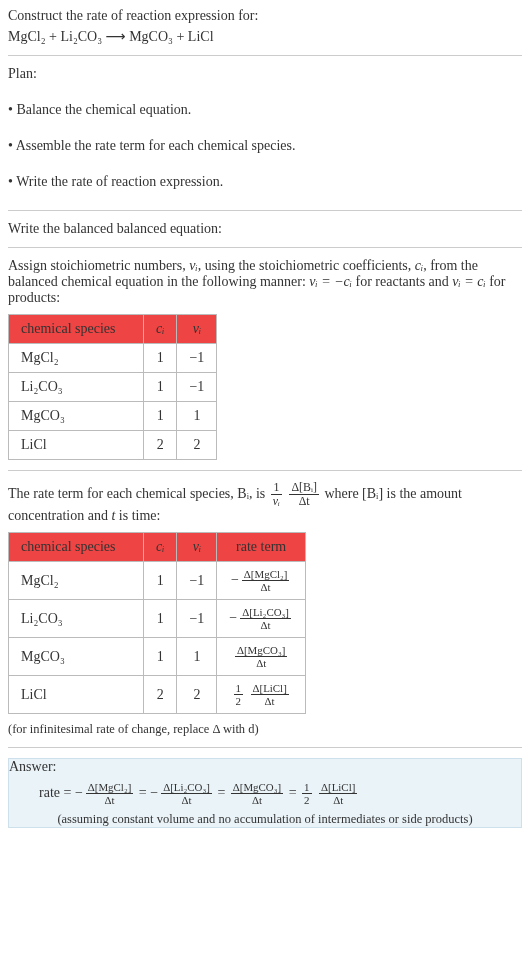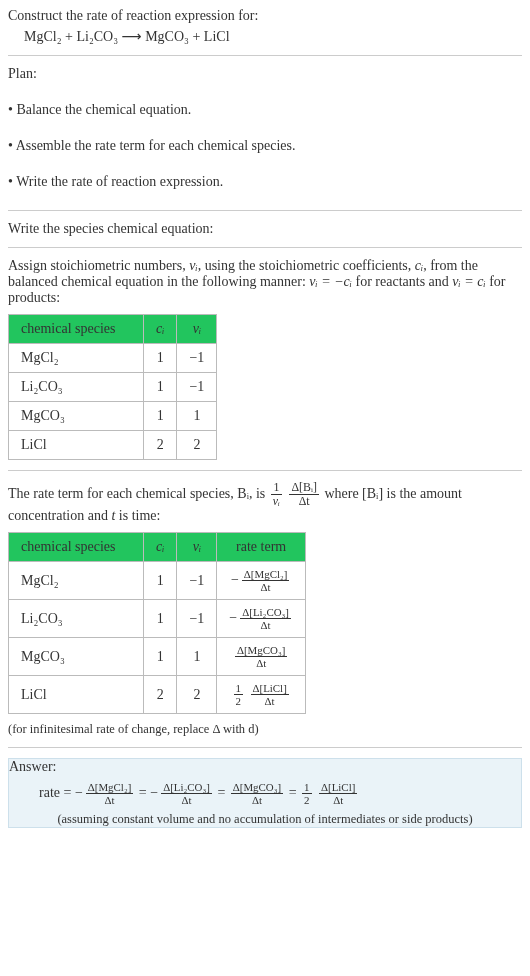--- a/index.html
+++ b/index.html
@@ -14,41 +14,41 @@
   }
   .section {
     margin-bottom: 4px;
   }
   hr {
     border: none;
     border-top: 1px solid #ccc;
     margin: 10px 0;
   }
   .equation {
-    margin: 4px 16px;
+    margin: 4px 0;
   }
   .plan-list {
     margin: 4px 0;
     padding: 0;
   }
   .plan-item {
     margin: 20px 0;
   }
   table {
     border-collapse: collapse;
     margin: 8px 0;
   }
   th, td {
     border: 1px solid #bbb;
     padding: 6px 12px;
     text-align: left;
     font-weight: normal;
   }
   th {
-    background: #22c55e;
+    background: #ef4444;
     font-family: Liberation Serif, serif;
   }
   .answer-box {
     background: #eaf3f8;
     border: 1px solid #cde0eb;
     margin-top: 6px;
   }
   .answer-label {
     margin-bottom: 6px;
   }
@@ -105,21 +105,21 @@
   <div class="plan-list">
     <div class="plan-item">• Balance the chemical equation.</div>
     <div class="plan-item">• Assemble the rate term for each chemical species.</div>
     <div class="plan-item">• Write the rate of reaction expression.</div>
   </div>
 </div>
 
 <hr>
 
 <div class="section">
-  <div>Write the species chemical equation:</div>
+  <div>Write the balanced balanced equation:</div>
 </div>
 
 <hr>
 
 <div class="section">
   <div>
     <span>Assign stoichiometric numbers, </span><span class="ital">νᵢ</span><span>, using the stoichiometric coefficients, </span><span class="ital">cᵢ</span><span>, from the balanced chemical equation in the following manner: </span><span class="ital">νᵢ = −cᵢ</span><span> for reactants and </span><span class="ital">νᵢ = cᵢ</span><span> for products:</span>
   </div>
   <table>
     <tbody>

